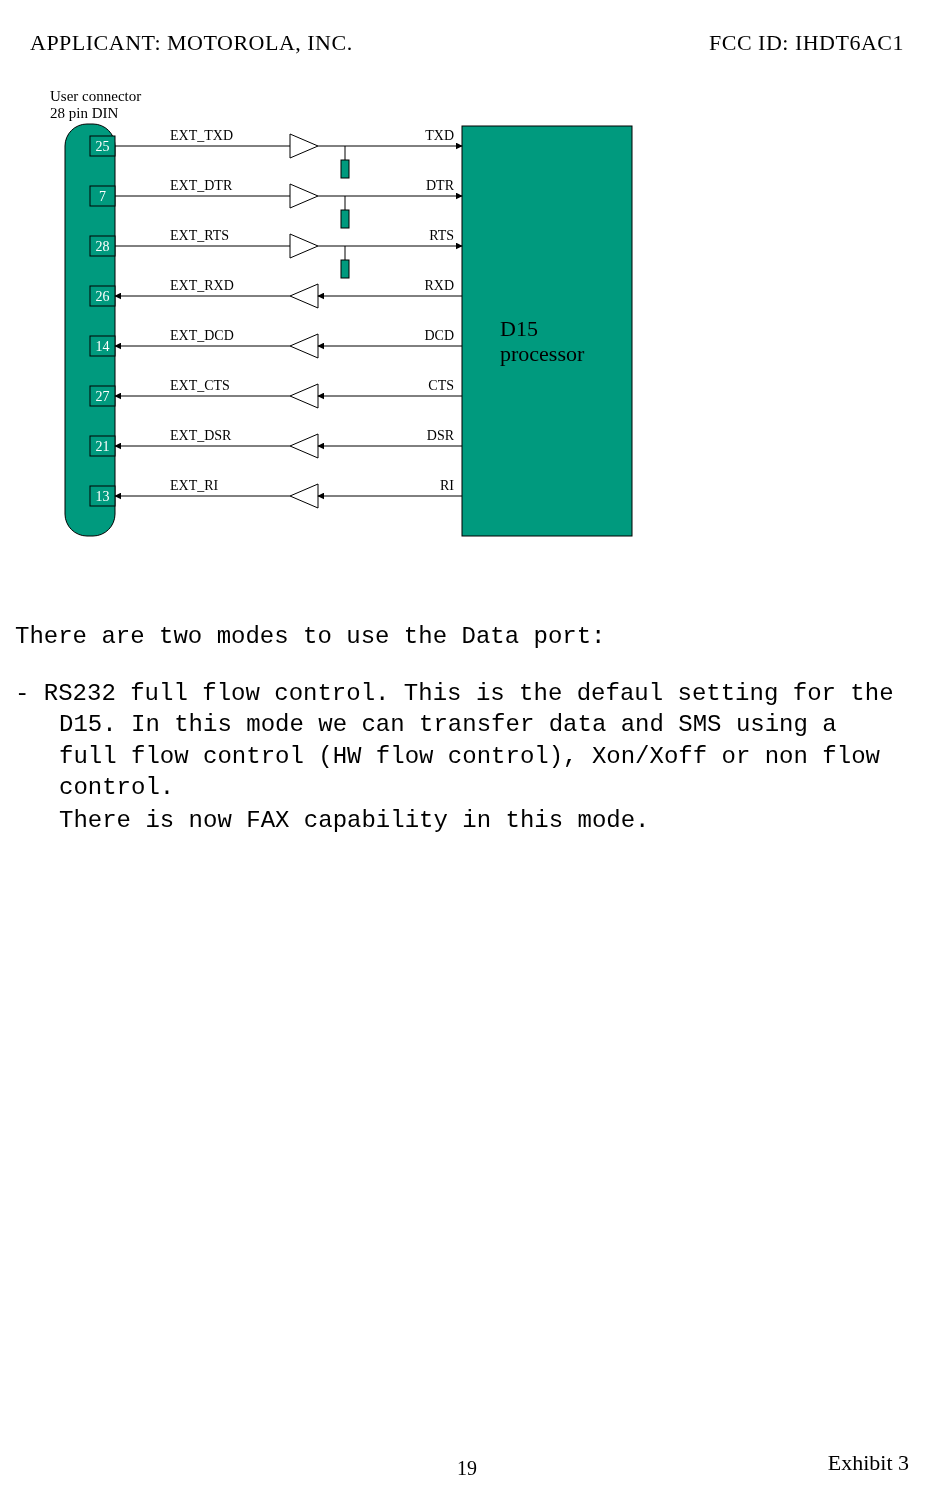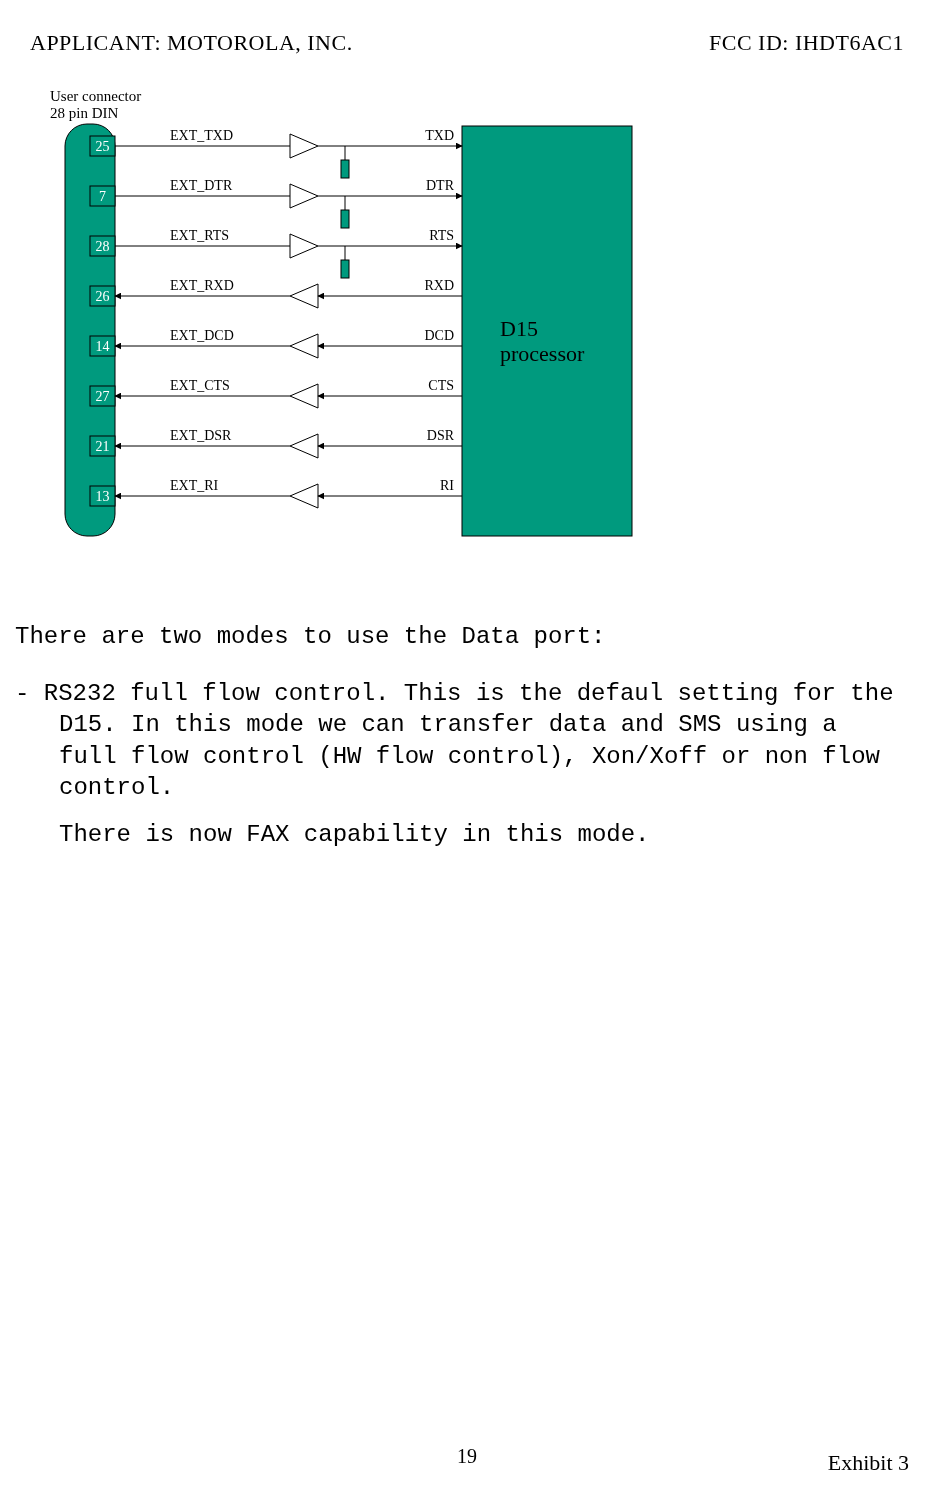--- a/index.html
+++ b/index.html
@@ -33,21 +33,21 @@
   .body-text {
     font-family: "Courier New", monospace;
     font-size: 24px;
     line-height: 1.3;
     margin: 80px 5px 0 5px;
   }
   .body-text p { margin: 0 0 26px 0; }
   .list-indent { padding-left: 44px; text-indent: -44px; }
   .footer {
     position: absolute;
-    bottom: 28px;
+    bottom: 16px;
     left: 0; right: 0;
     display: flex;
     justify-content: center;
     font-size: 20px;
   }
   .exhibit {
     position: absolute;
     bottom: 20px;
     right: 25px;
     font-size: 22px;
@@ -137,19 +137,19 @@
         <text x="140" y="404" font-family="Times New Roman" font-size="14" fill="#000000">EXT_RI</text>
         <text x="424" y="404" text-anchor="end" font-family="Times New Roman" font-size="14" fill="#000000">RI</text>
         <polygon points="288,398 288,422 260,410" fill="white" stroke="#000000" stroke-width="1"></polygon>
         <line x1="432" y1="410" x2="288" y2="410" stroke="#000000" stroke-width="1" marker-end="url(#arrow)"></line>
         <line x1="260" y1="410" x2="85" y2="410" stroke="#000000" stroke-width="1" marker-end="url(#arrow)"></line>
       </svg>
   </div>
 
   <div class="body-text">
     <p>There are two modes to use the Data  port:</p>
-    <p class="list-indent" style="margin-bottom:16px;">-  RS232 full flow control. This is the defaul setting for the D15. In this mode we can transfer data and SMS using a full flow control (HW flow control), Xon/Xoff or non flow control.</p>
+    <p class="list-indent" style="margin-bottom:2px;">-  RS232 full flow control. This is the defaul setting for the D15. In this mode we can transfer data and SMS using a full flow control (HW flow control), Xon/Xoff or non flow control.</p>
     <p style="padding-left:44px;font-family:Liberation Mono, monospace;">There is now FAX capability in this mode.</p>
   </div>
 
   <div class="footer">19</div>
   <div class="exhibit">Exhibit 3</div>
 </div>
 
 </body></html>

